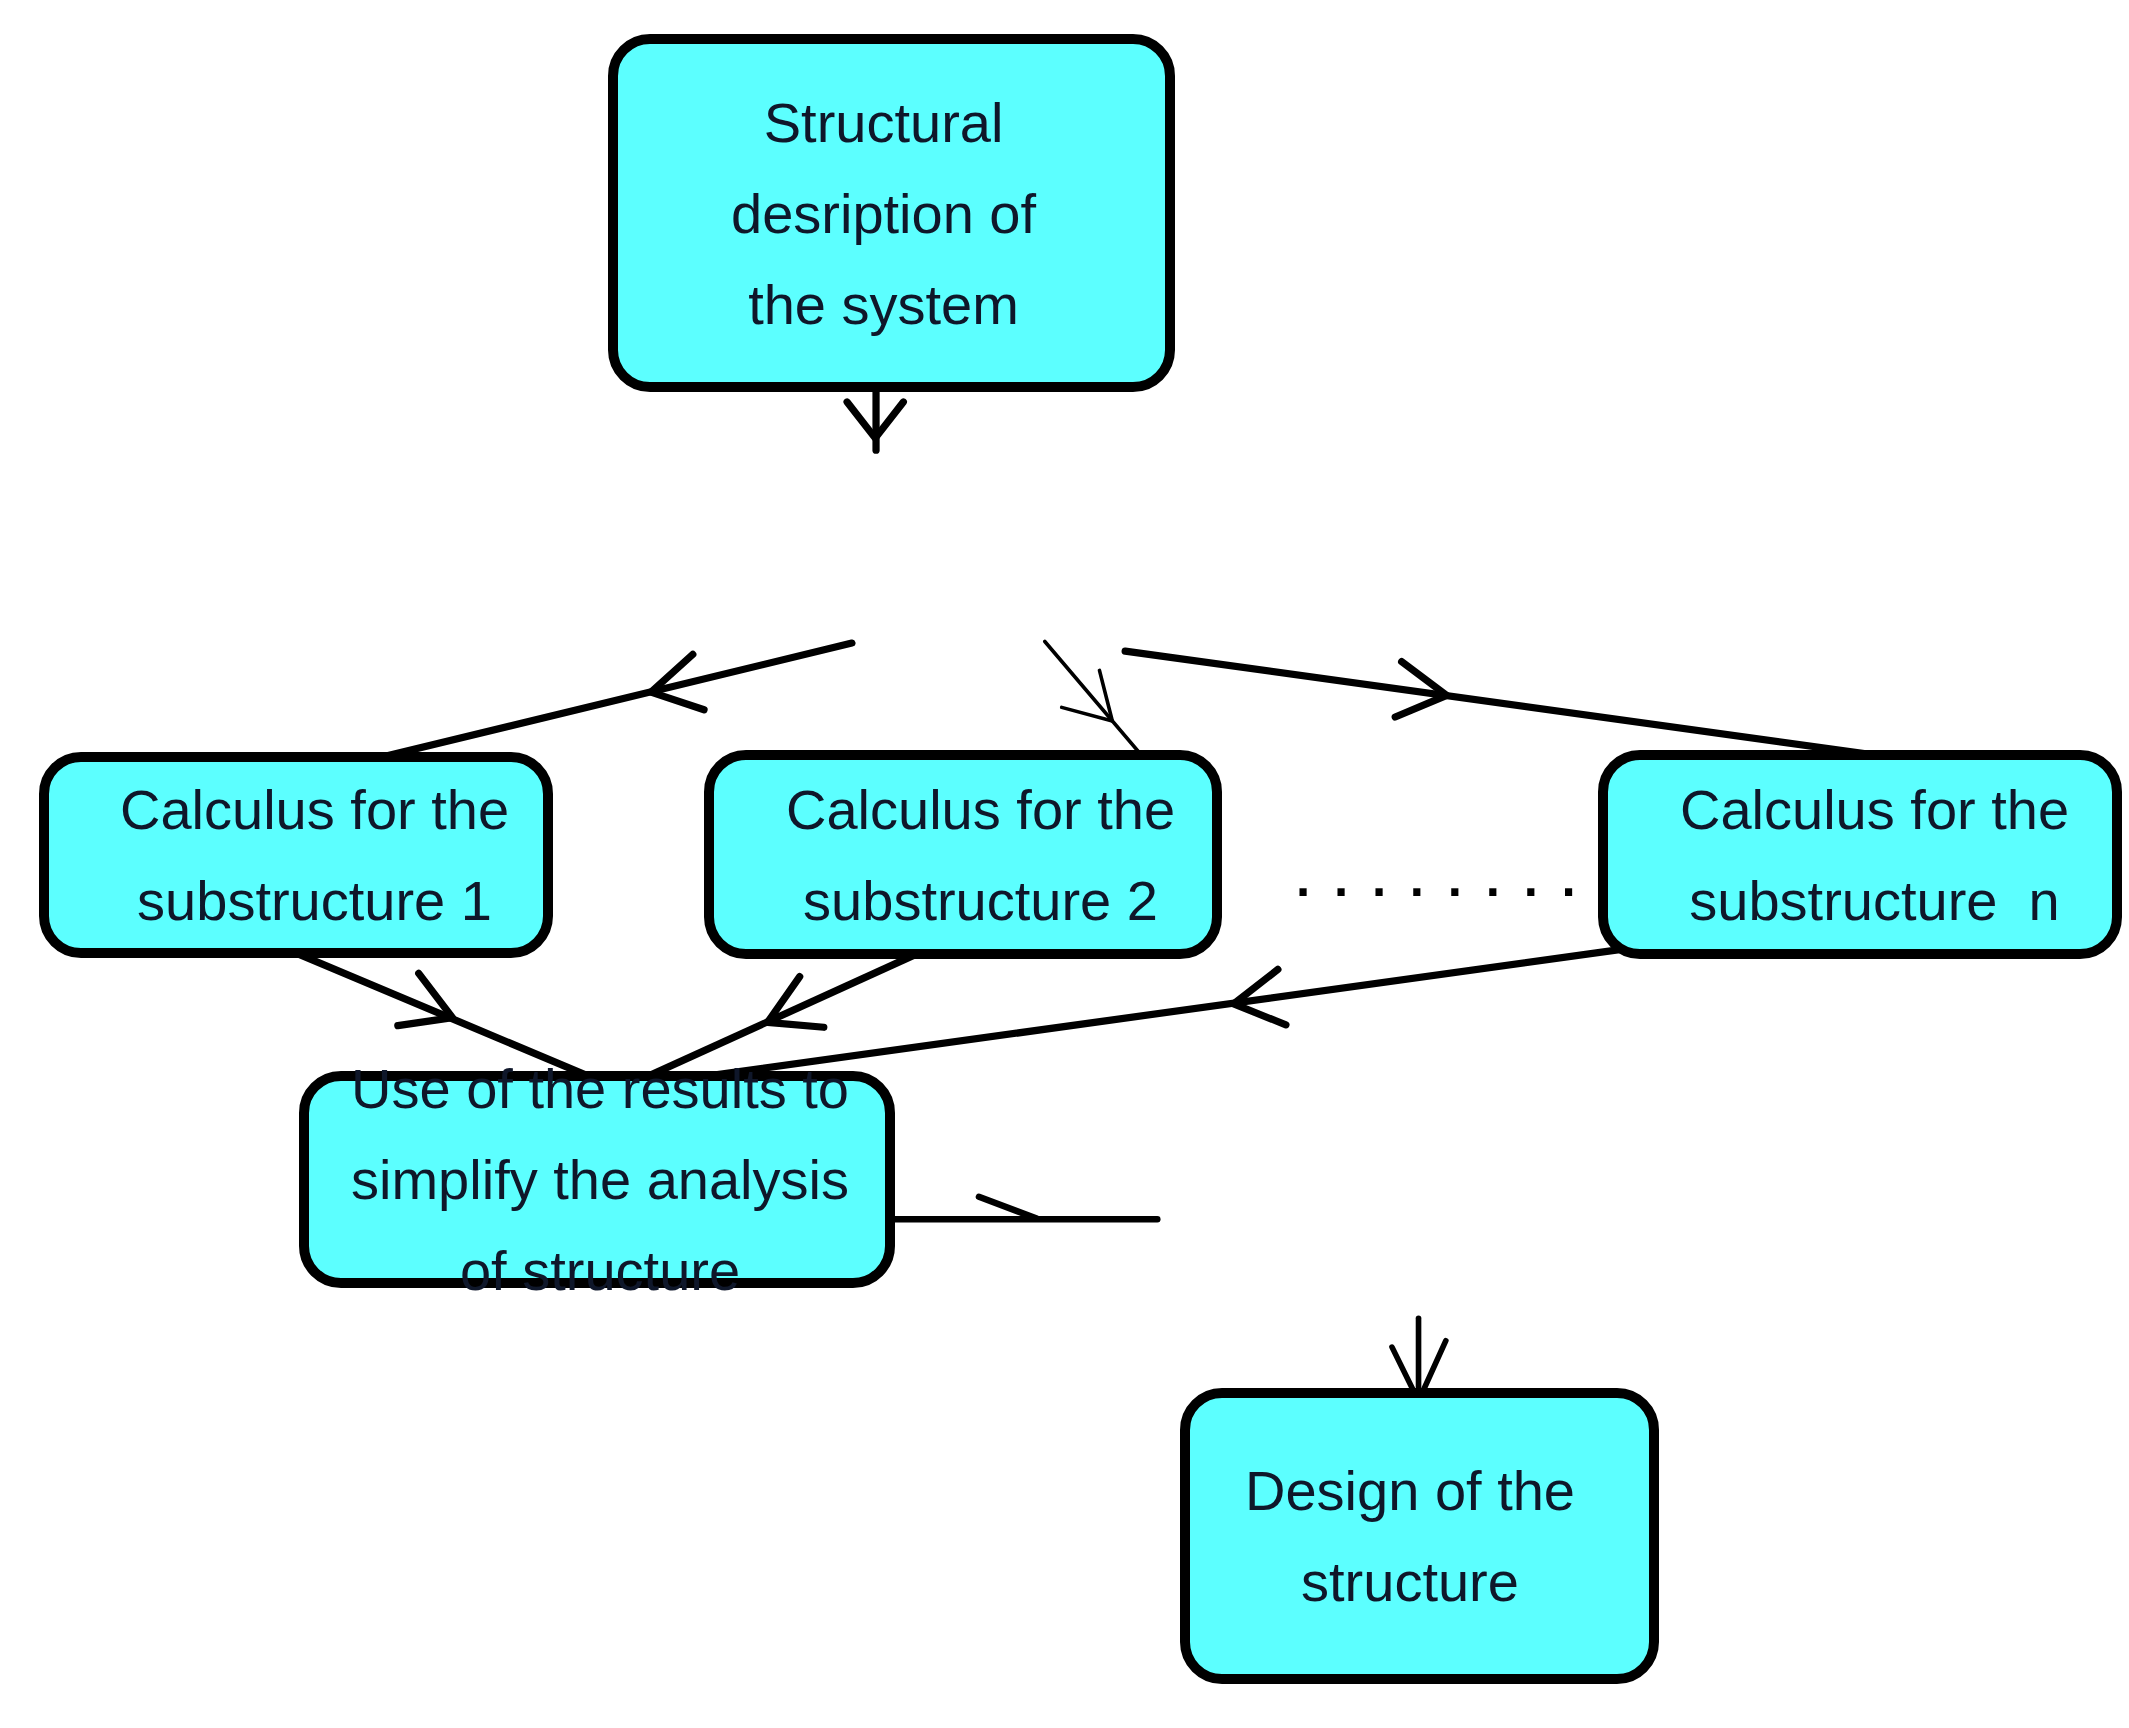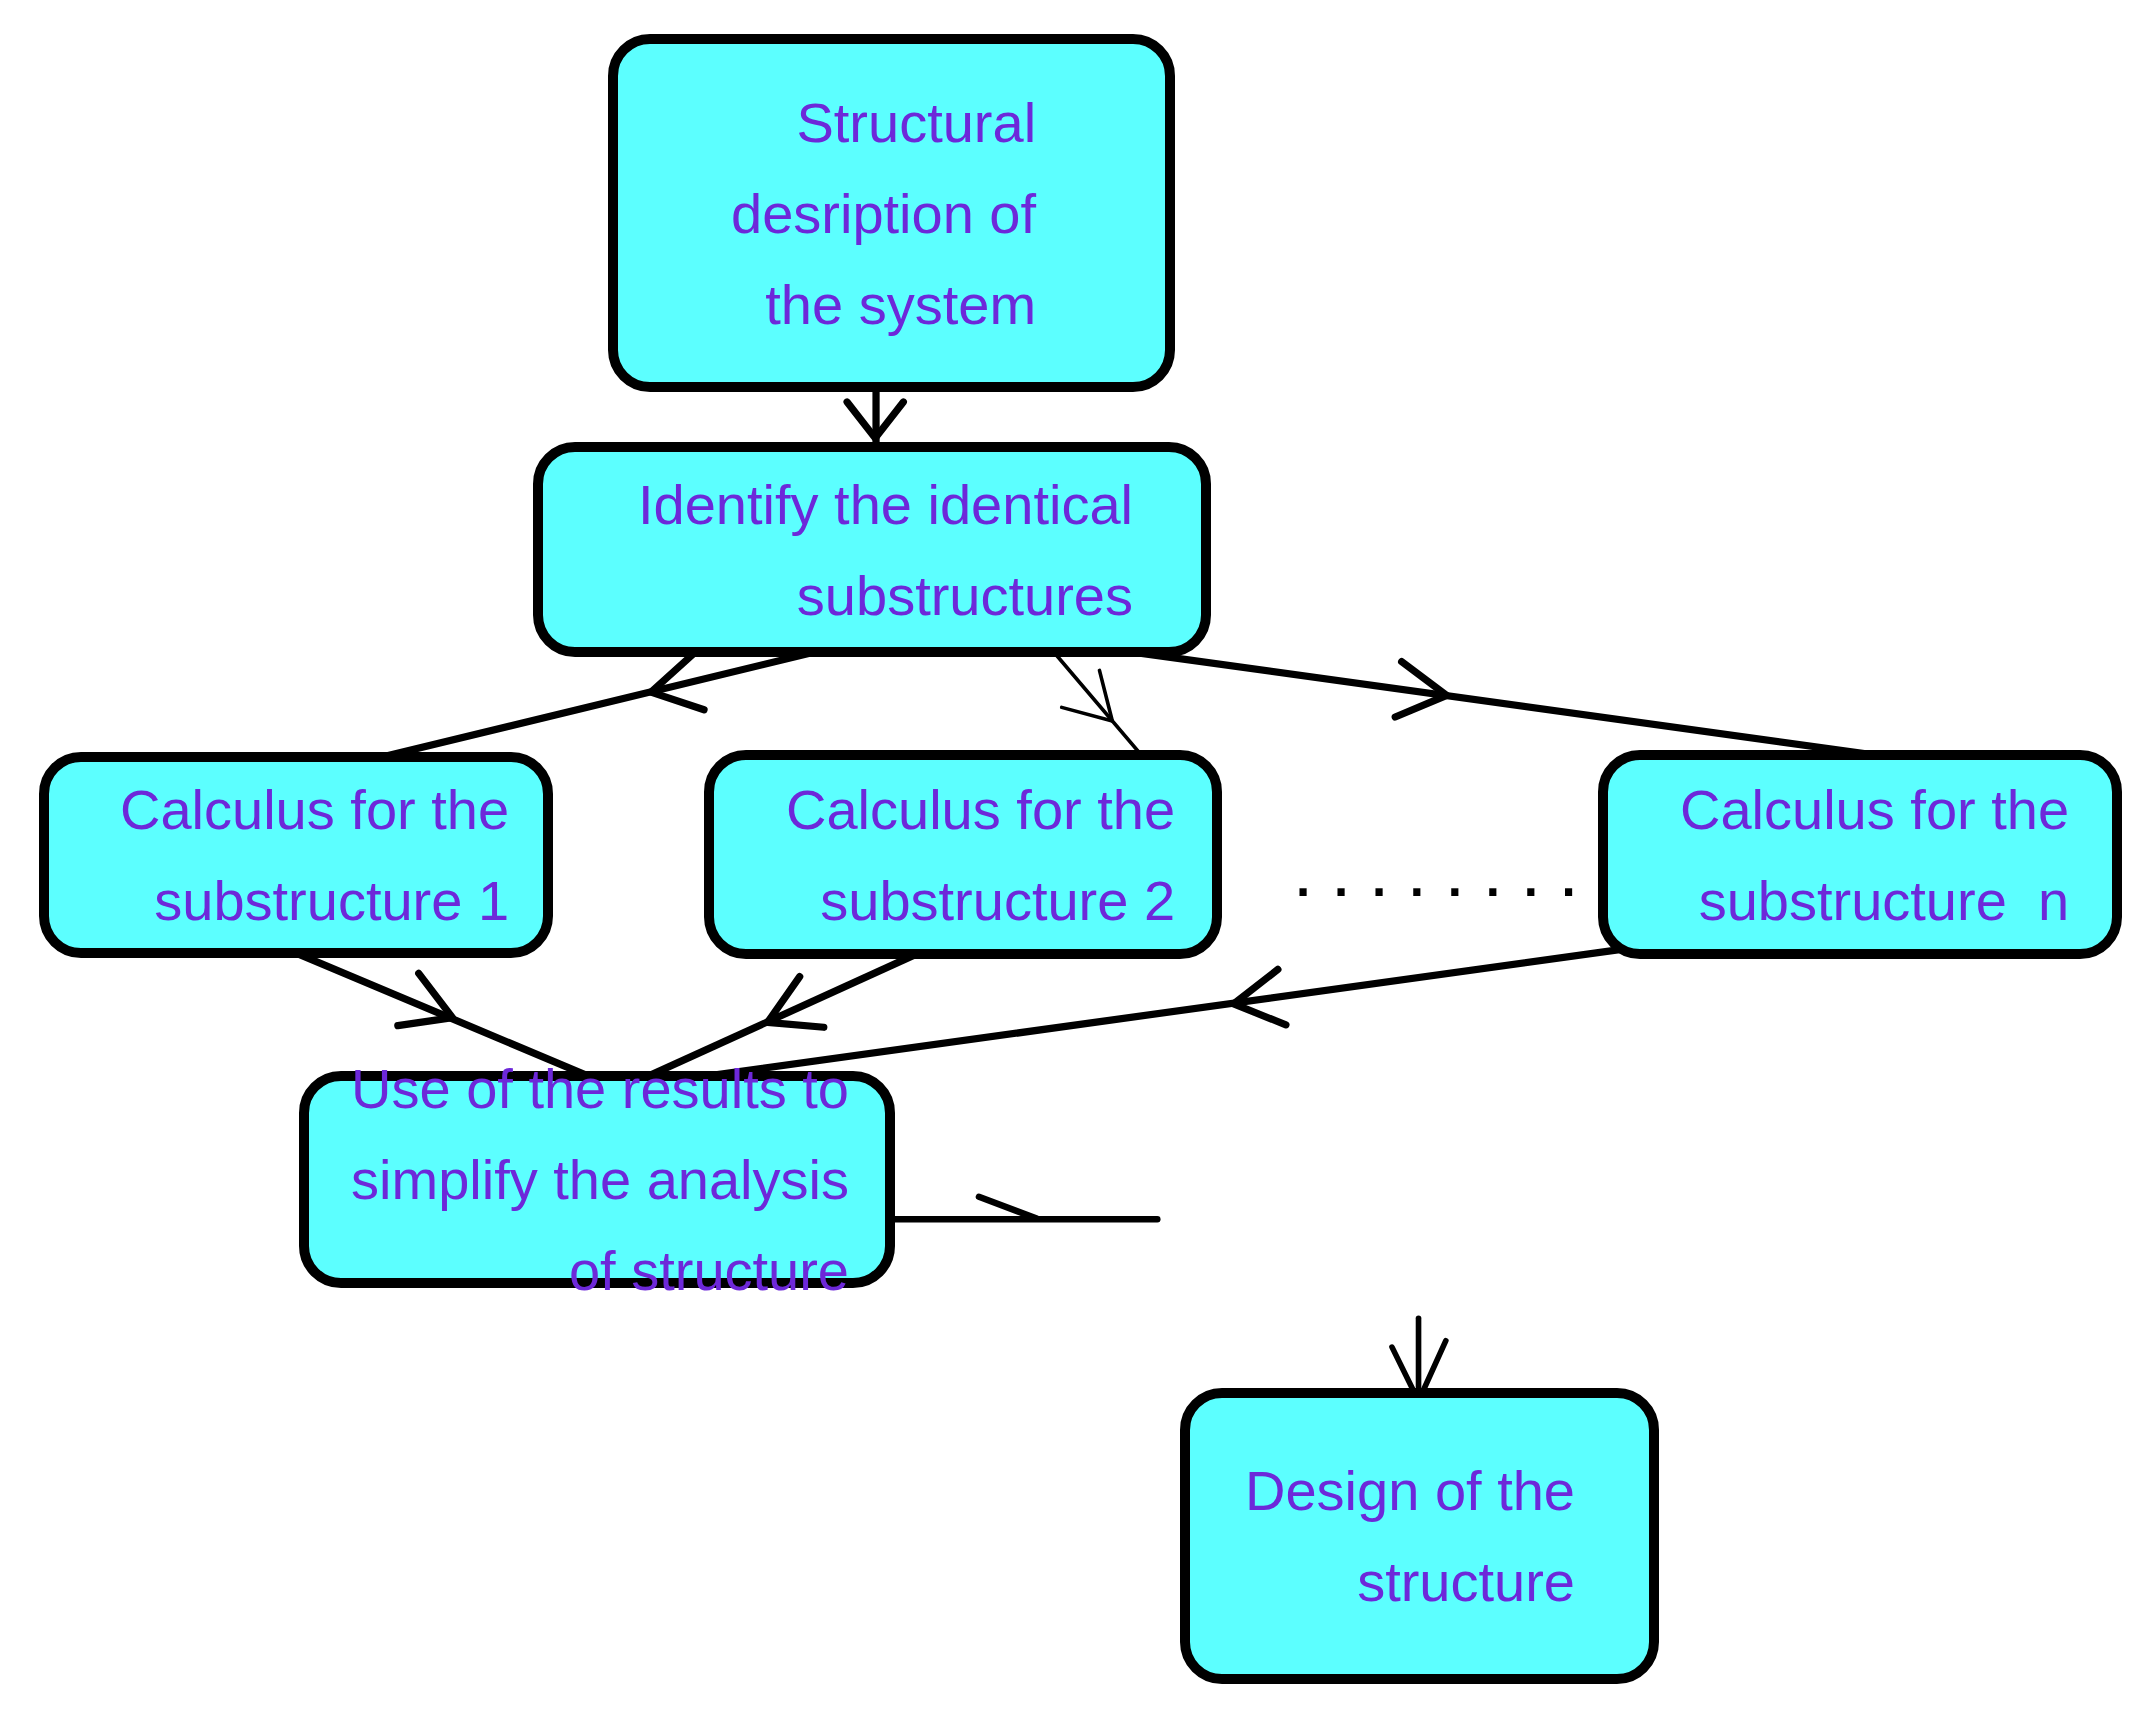--- a/index.html
+++ b/index.html
@@ -27,23 +27,23 @@
     background: #5cffff;
     border: 10.4px solid #000000;
     border-radius: 42px;
     display: flex;
     align-items: center;
     z-index: 2;
   }
   .node .label {
     font-size: 56px;
     line-height: 91px;
-    color: #6d28d9;
+    color: #0f172a;
     white-space: pre-wrap;
-    text-align: right;
+    text-align: center;
   }
   .dots {
     position: absolute;
     left: 1296px;
     top: 838px;
     width: 289px;
     height: 80px;
     display: flex;
     align-items: center;
     z-index: 2;
@@ -111,24 +111,20 @@
       <polyline points="1732,1676 1765,1743 1799,1668" stroke-width="7"></polyline>
     </g>
   </svg>
 
   <div class="node" style="left: 608px; top: 34px; width: 567px; height: 358px; background: rgb(92, 255, 255); border-color: rgb(0, 0, 0);">
     <div class="label" style="padding-left:113px;">Structural
 desription of
 the system</div>
   </div>
 
-  <div class="node" style="left: 533px; top: 442px; width: 678px; height: 215px; background: rgb(92, 255, 255); border-color: rgb(0, 0, 0);">
-    <div class="label" style="padding-left:95px;">Identify the identical
-substructures</div>
-  </div>
 
   <div class="node" style="left: 39px; top: 752px; width: 514px; height: 206px; background: rgb(92, 255, 255); border-color: rgb(0, 0, 0);">
     <div class="label" style="padding-left:71px;">Calculus for the
 substructure 1</div>
   </div>
 
   <div class="node" style="left: 704px; top: 750px; width: 518px; height: 209px; background: rgb(92, 255, 255); border-color: rgb(0, 0, 0);">
     <div class="label" style="padding-left:72px;">Calculus for the
 substructure 2</div>
   </div>

